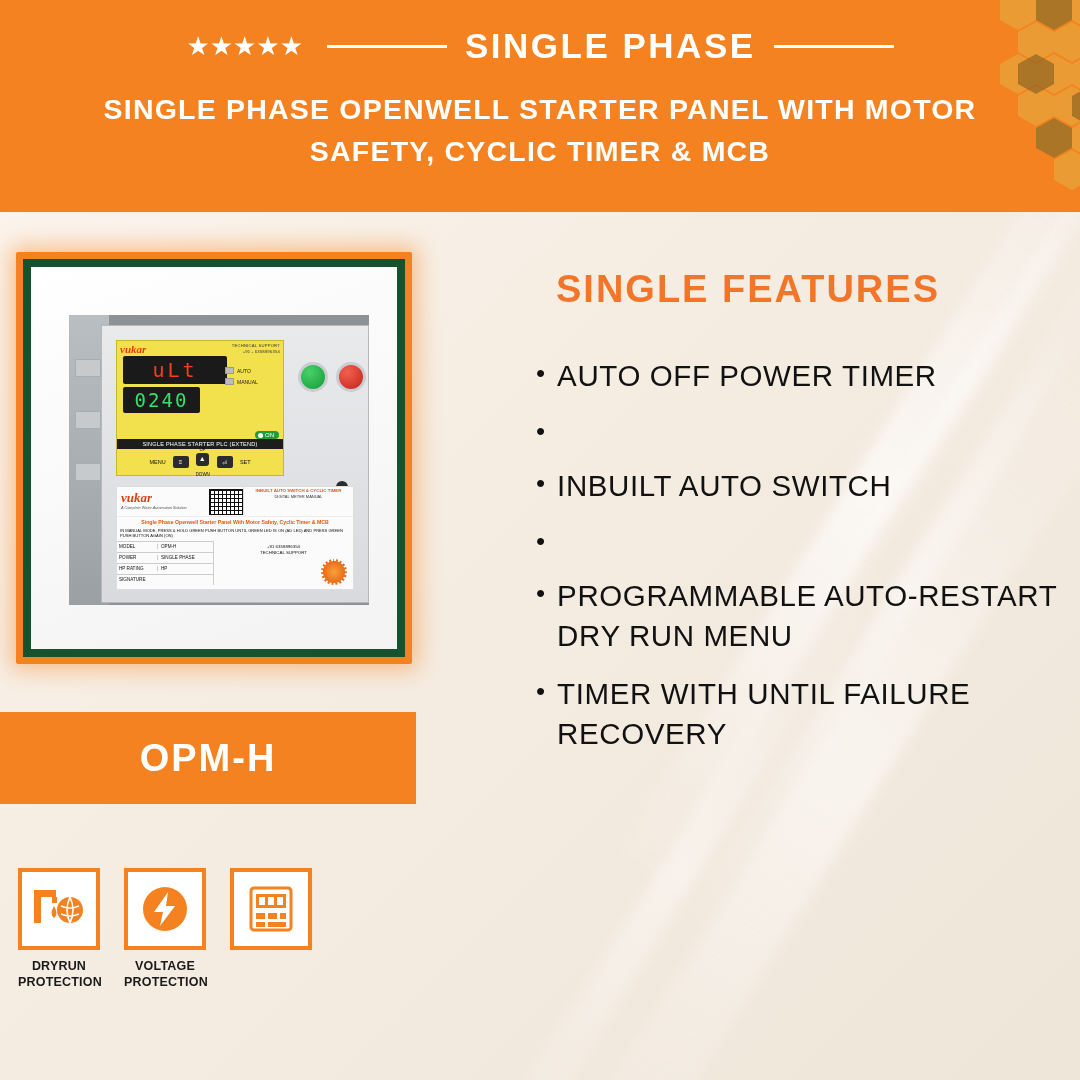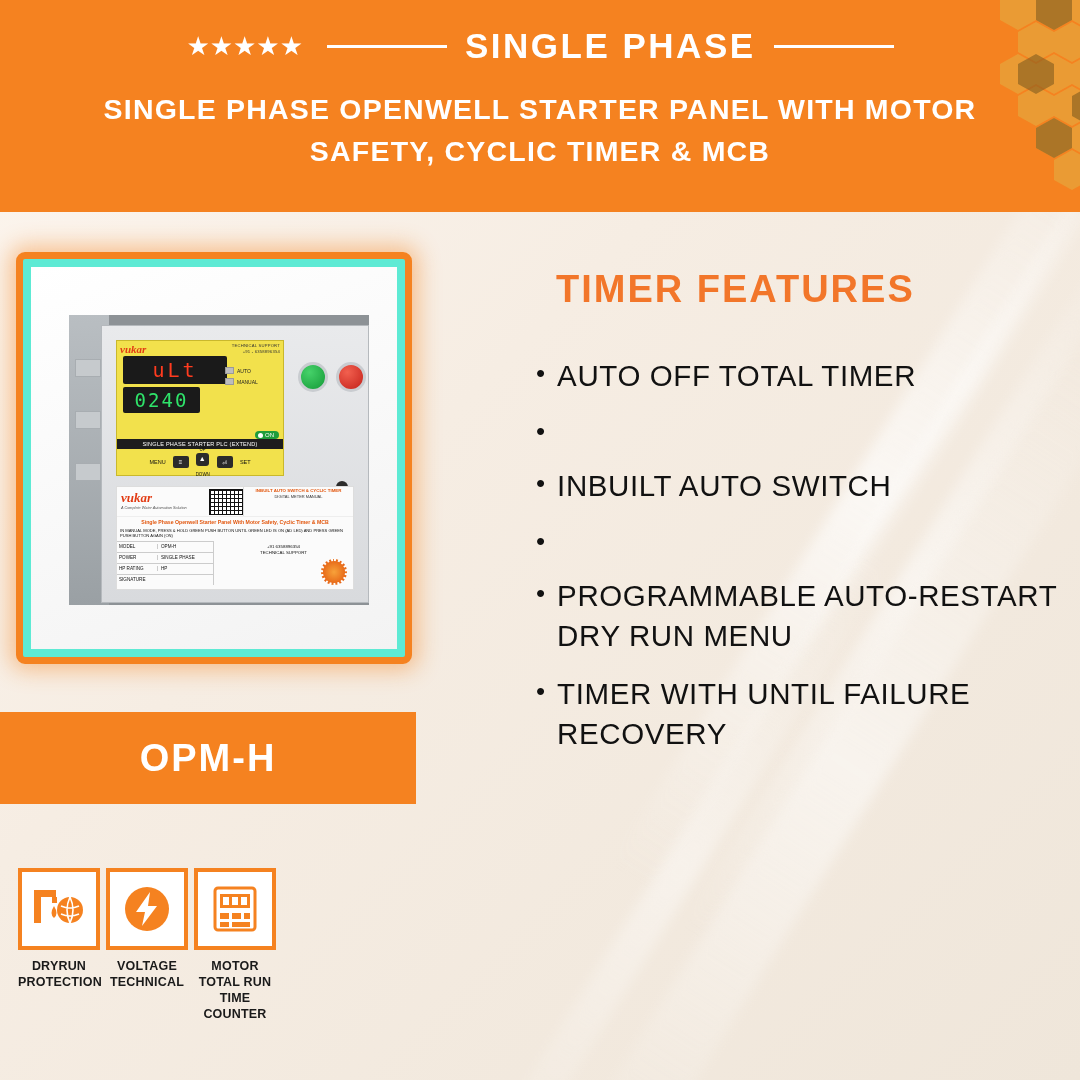--- a/index.html
+++ b/index.html
@@ -62,22 +62,22 @@
   
   .honeycomb {
     position: absolute; right: -28px; top: -20px; width: 150px; height: 230px; z-index: 1;
     opacity: .95;
   }
 
   
   .product-frame {
     position: absolute; left: 16px; top: 252px; width: 396px; height: 412px;
     border: 7px solid #f58220;
-    border-radius: 9px;
-    background: #5eead4;
+    border-radius: 2px;
+    background: #14532d;
     box-shadow: 0 0 22px 6px rgba(245,130,32,.45);
     padding: 8px;
   }
   .product-inner {
     position: relative; width: 100%; height: 100%;
     background: linear-gradient(160deg,#ffffff 0%,#f3f3f3 100%);
     overflow: hidden;
   }
 
   
@@ -189,21 +189,21 @@
     background: #f58220;
     display:flex; align-items:center; justify-content:center;
   }
   .model-badge span {
     color:#fff; font-size: 38px; letter-spacing: 2px; font-weight: 700;
   }
 
   
   .icon-row {
     position:absolute; left: 18px; top: 868px; width: 480px;
-    display:flex; gap: 6px;
+    display:flex; gap: 24px;
   }
   .icon-cell { width: 82px; }
   .icon-box {
     width: 82px; height: 82px; border: 4px solid #f58220; background:#fff;
     display:flex; align-items:center; justify-content:center;
   }
   .icon-cap {
     margin-top: 8px; font-size: 12.5px; color:#1a1a1a; text-align:center;
     line-height: 16px; letter-spacing:.2px; font-weight:700;
   }
@@ -395,49 +395,48 @@
     <div class="icon-cap">DRYRUN PROTECTION</div>
   </div>
 
   <div class="icon-cell">
     <div class="icon-box">
       <svg width="54" height="54" viewBox="0 0 54 54">
         <circle cx="27" cy="27" r="22" fill="#f58220"></circle>
         <polygon points="30,10 16,30 25,30 22,44 37,24 28,24" fill="#fff"></polygon>
       </svg>
     </div>
-    <div class="icon-cap">VOLTAGE TECHNICAL</div>
+    <div class="icon-cap">VOLTAGE PROTECTION</div>
   </div>
 
   <div class="icon-cell">
     <div class="icon-box">
       <svg width="54" height="54" viewBox="0 0 54 54">
         <rect x="7" y="6" width="40" height="42" rx="3" fill="none" stroke="#f58220" stroke-width="3"></rect>
         <rect x="12" y="12" width="30" height="14" fill="#f58220"></rect>
         <rect x="15" y="15" width="6" height="8" fill="#fff"></rect>
         <rect x="24" y="15" width="6" height="8" fill="#fff"></rect>
         <rect x="33" y="15" width="6" height="8" fill="#fff"></rect>
         <rect x="12" y="31" width="9" height="6" fill="#f58220"></rect>
         <rect x="24" y="31" width="9" height="6" fill="#f58220"></rect>
         <rect x="36" y="31" width="6" height="6" fill="#f58220"></rect>
         <rect x="12" y="40" width="9" height="5" fill="#f58220"></rect>
         <rect x="24" y="40" width="18" height="5" fill="#f58220"></rect>
       </svg>
     </div>
-    <div class="icon-cap">MOTOR TOTAL RUN TIME COUNTER</div>
-  </div>
-
-</div>
-
-<div class="features-title">TIMER FEATURES</div>
+  </div>
+
+</div>
+
+<div class="features-title">SINGLE FEATURES</div>
 
 <div class="features">
   <div class="feature">
     <span class="bullet">•</span>
-    <span class="feature-text">AUTO OFF TOTAL TIMER</span>
+    <span class="feature-text">AUTO OFF POWER TIMER</span>
   </div>
   <div class="feature">
     <span class="bullet">•</span>
   </div>
   <div class="feature">
     <span class="bullet">•</span>
     <span class="feature-text">INBUILT AUTO SWITCH</span>
   </div>
   <div class="feature">
     <span class="bullet">•</span>

